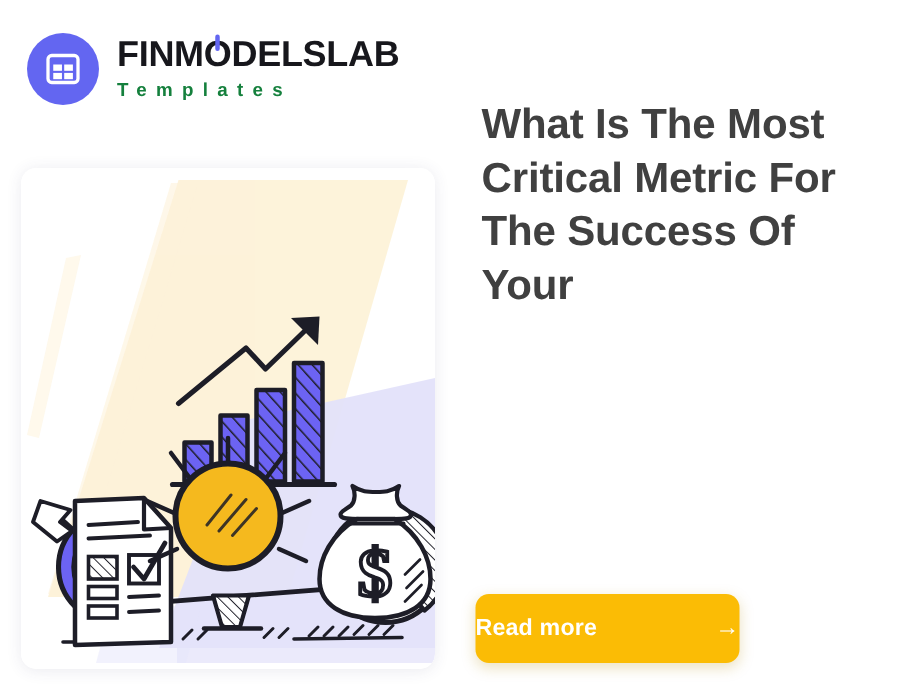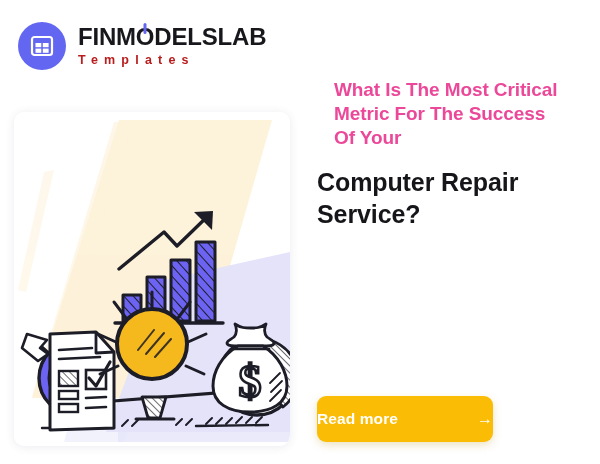--- a/index.html
+++ b/index.html
@@ -61,21 +61,21 @@
     width: 3px;
     height: 11px;
     background: #6366f1;
     border-radius: 2px;
   }
   .brand-sub {
     margin-top: 5px;
     font-size: 12.5px;
     font-weight: bold;
     letter-spacing: 6.2px;
-    color: #b91c1c;
+    color: #15803d;
     white-space: nowrap;
   }
 
   
   .illus-card {
     position: absolute;
     left: 14px;
     top: 112px;
     width: 276px;
     height: 334px;
@@ -87,25 +87,25 @@
   .illus-card svg { display: block; }
 
   
   .copy {
     position: absolute;
     left: 317px;
     top: 61px;
     width: 266px;
   }
   .headline {
-    margin: 17px;
-    font-size: 19px;
+    margin: 4px;
+    font-size: 28px;
     line-height: 1.27;
     font-weight: bold;
-    color: #ec4899;
+    color: #404040;
     letter-spacing: -0.1px;
   }
   .subhead {
     margin: 8px 0 0 0;
     font-size: 25px;
     line-height: 1.27;
     font-weight: bold;
     color: #16161a;
     letter-spacing: -0.1px;
   }
@@ -286,19 +286,18 @@
           <line x1="132" y1="242" x2="150" y2="221"></line>
           <line x1="141" y1="245" x2="157" y2="227"></line>
         </g>
       </g>
     </g>
   </svg>
 </div>
 
 <div class="copy">
   <h1 class="headline">What Is The Most Critical Metric For The Success Of Your</h1>
-  <h2 class="subhead">Computer Repair Service?</h2>
 </div>
 
 <button class="cta">
   <span>Read more</span>
   <span class="cta-arrow">→</span>
 </button>
 
 </body></html>

